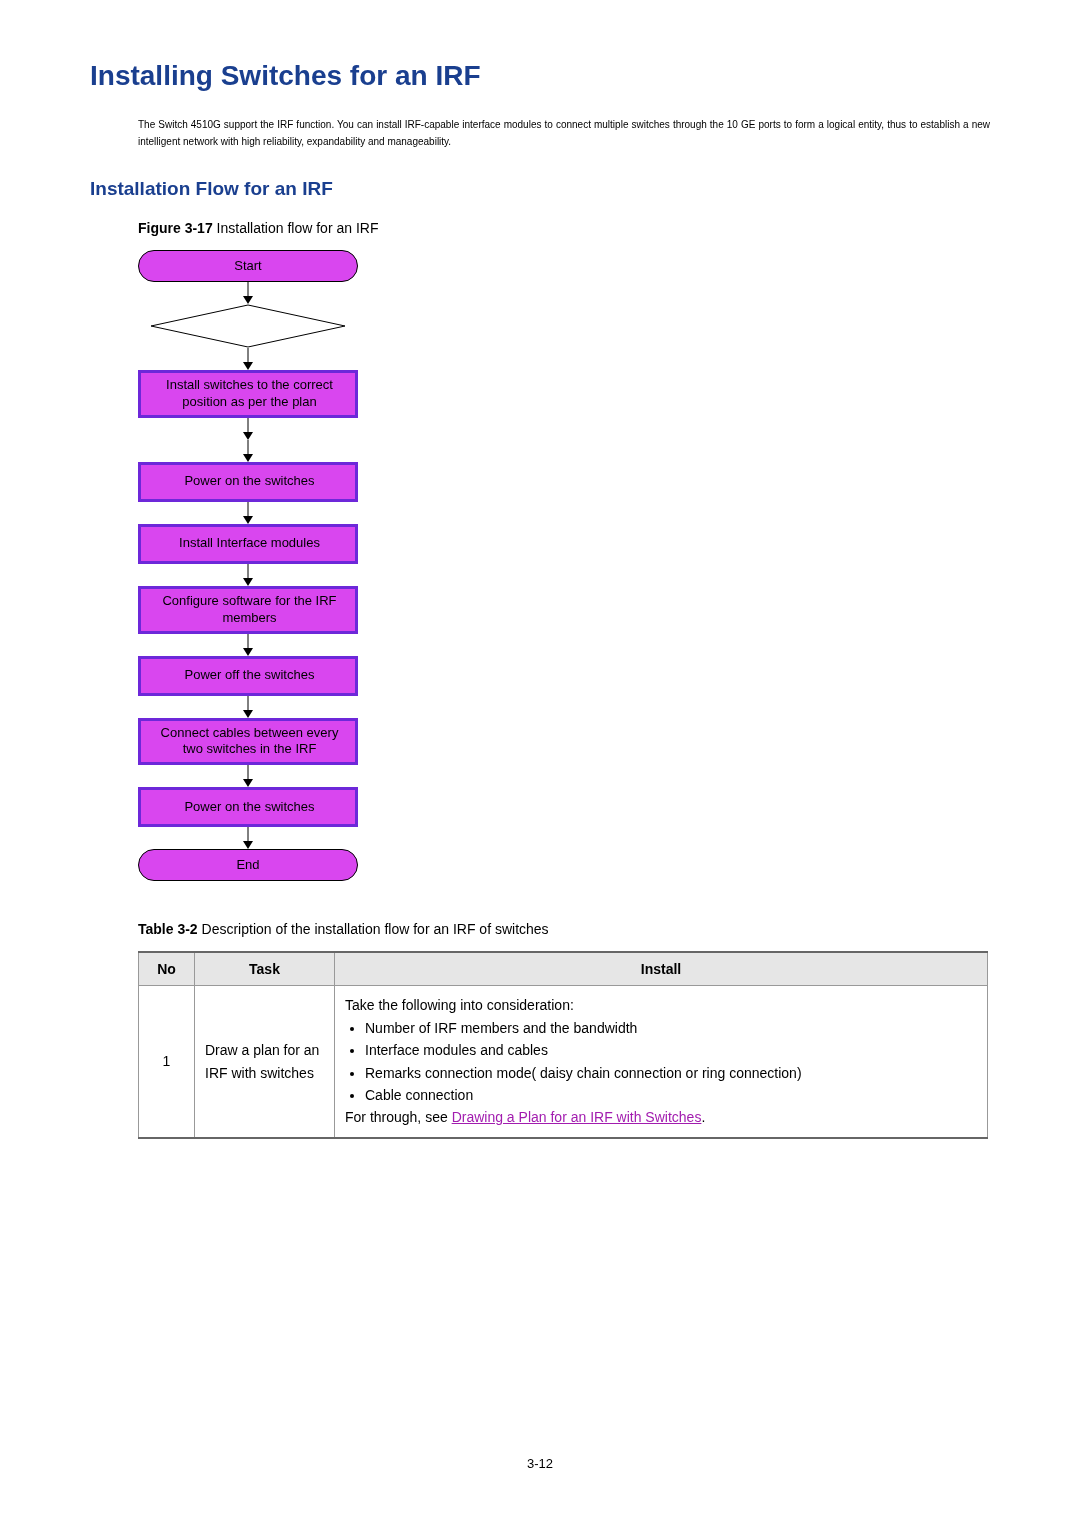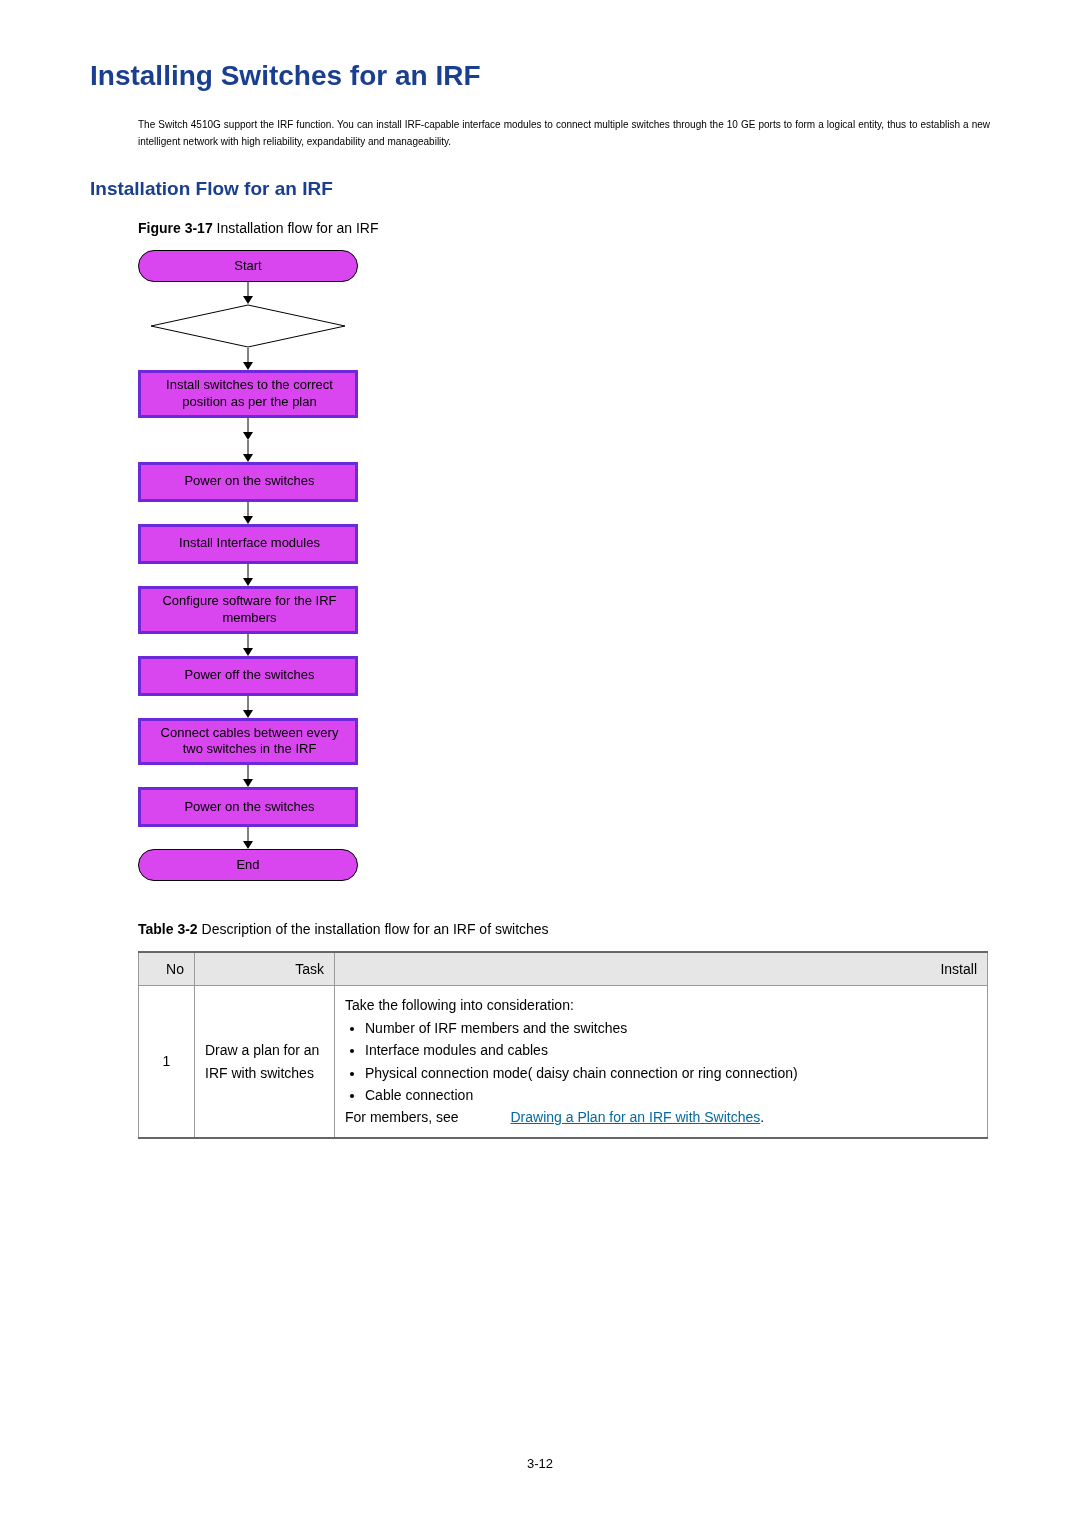--- a/index.html
+++ b/index.html
@@ -97,40 +97,40 @@
       margin-left: 48px;
       margin-right: 0;
     }
     table {
       border-collapse: collapse;
       width: 850px;
       font-size: 14px;
     }
     th {
       background: #e6e6e6;
-      font-weight: normal;
-      text-align: right;
+      font-weight: bold;
+      text-align: center;
       padding: 8px 10px;
     }
     td {
       padding: 8px 10px;
       vertical-align: middle;
       line-height: 1.6;
     }
     th, td {
       border-left: 1px solid #999;
       border-right: 1px solid #999;
     }
     table tr:first-child th { border-top: 2px solid #666; }
     table thead tr th { border-bottom: 1px solid #999; }
     table tbody tr:last-child td { border-bottom: 2px solid #666; }
     td.no { text-align: center; width: 56px; }
     td.task { width: 140px; }
     td.remarks ul { list-style: disc; margin-left: 20px; }
-    .link { color: #0369a1; text-decoration: underline; margin-left: 48px; }
+    .link { color: #a21caf; text-decoration: underline; }
     .page-number {
       position: absolute;
       bottom: 56px;
       left: 0;
       width: 100%;
       text-align: center;
       font-size: 13px;
     }
   </style>
 </head>
@@ -248,27 +248,27 @@
       <th>Install</th>
     </tr>
   </thead>
   <tbody>
     <tr>
       <td class="no">1</td>
       <td class="task">Draw a plan for an IRF with switches</td>
       <td class="remarks">
         <div>Take the following into consideration:</div>
         <ul>
-          <li>Number of IRF members and the switches</li>
+          <li>Number of IRF members and the bandwidth</li>
           <li>Interface modules and cables</li>
-          <li>Physical connection mode( daisy chain connection or ring connection)</li>
+          <li>Remarks connection mode( daisy chain connection or ring connection)</li>
           <li>Cable connection</li>
         </ul>
         <div>
-          <span>For members, see </span><a href="#" class="link">Drawing a Plan for an IRF with Switches</a><span>.</span>
+          <span>For through, see </span><a href="#" class="link">Drawing a Plan for an IRF with Switches</a><span>.</span>
         </div>
       </td>
     </tr>
   </tbody>
 </table>
 </div>
 
 <div class="page-number">3-12</div>
 
 </body></html>

